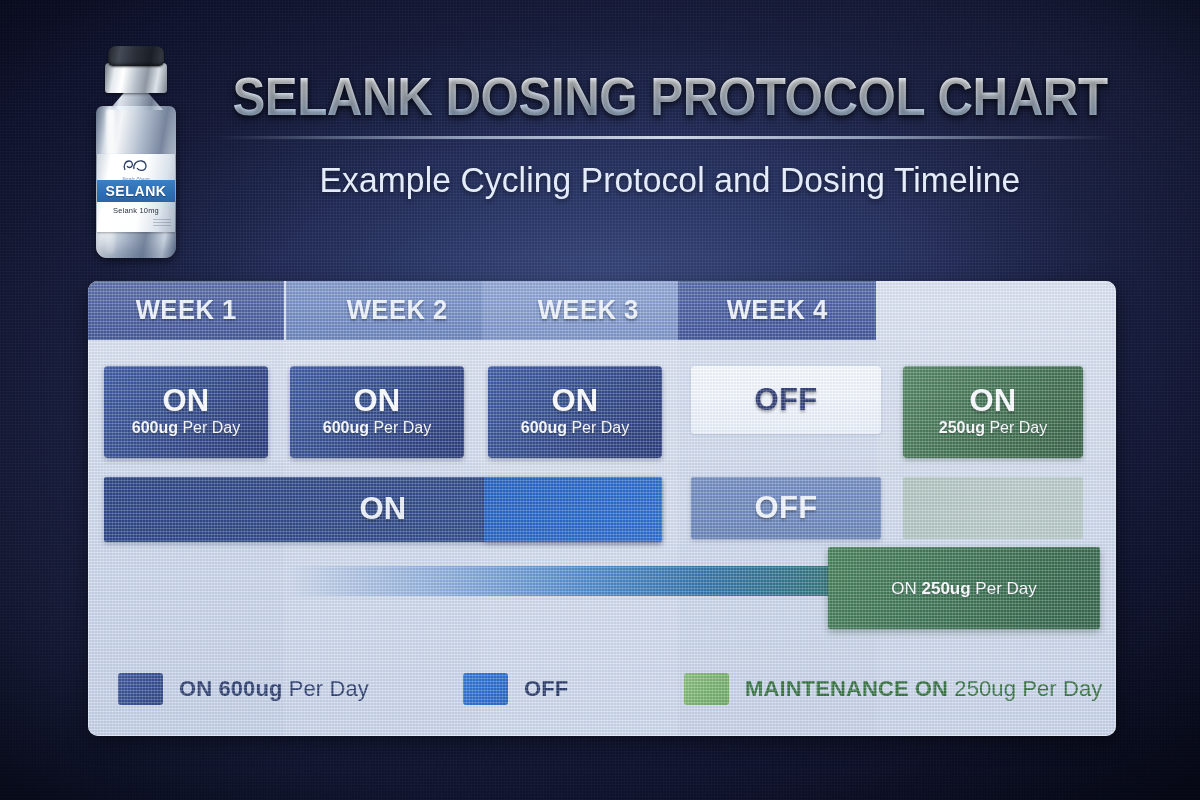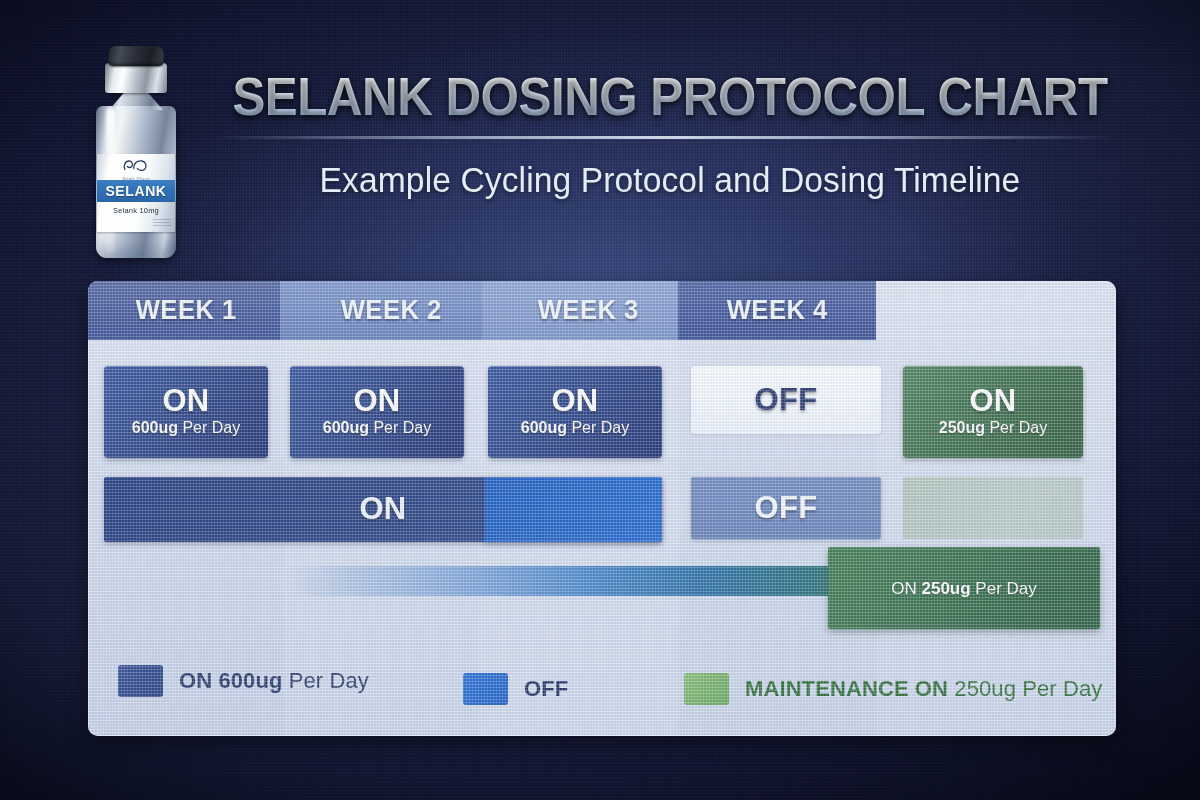--- a/index.html
+++ b/index.html
@@ -284,21 +284,21 @@
   <div class="col-tint" style="left:0;width:196px;background:rgba(255,255,255,0.00);"></div>
   <div class="col-tint" style="left:196px;width:196px;background:rgba(255,255,255,0.10);"></div>
   <div class="col-tint" style="left:392px;width:198px;background:rgba(255,255,255,0.17);"></div>
   <div class="col-tint" style="left:590px;width:198px;background:rgba(255,255,255,0.07);"></div>
   <div class="col-tint" style="left:788px;width:240px;background:rgba(255,255,255,0.13);"></div>
 
   <div id="hdr-row">
     <div class="hdr-cell" style="left:0;width:196px;background:linear-gradient(180deg,#55679f 0%,#45589a 55%,#3b4e90 100%);">
       <span>WEEK 1</span>
     </div>
-    <div class="hdr-cell" style="left:192px;width:222px;background:linear-gradient(180deg,#7f96c8 0%,#7089c0 55%,#657fb8 100%);">
+    <div class="hdr-cell" style="left:198px;width:222px;background:linear-gradient(180deg,#7f96c8 0%,#7089c0 55%,#657fb8 100%);">
       <span>WEEK 2</span>
     </div>
     <div class="hdr-cell" style="left:394px;width:212px;background:linear-gradient(180deg,#90a5d2 0%,#8299cb 55%,#7890c4 100%);">
       <span>WEEK 3</span>
     </div>
     <div class="hdr-cell" style="left:590px;width:198px;background:linear-gradient(180deg,#4e63a0 0%,#42569a 55%,#394d92 100%);">
       <span>WEEK 4</span>
     </div>
   </div>
 
@@ -348,21 +348,21 @@
   <div id="flow-bar"></div>
 
   <div class="cell c-maint" style="left:740px;top:266px;width:272px;height:82px;border-radius:2px;">
     <div class="small">
       <span>ON </span><b>250ug</b><span> Per Day</span>
     </div>
   </div>
 
   <div id="legend">
 
-    <div class="lg-item" style="left:30px;top:4px;">
+    <div class="lg-item" style="left:30px;top:12px;">
       <div class="lg-sw" style="background:linear-gradient(135deg,#364f92 0%,#2c4488 55%,#273c7e 100%);"></div>
       <div class="lg-txt" style="color:#253566;">
         <b>ON 600ug</b><span> Per Day</span>
       </div>
     </div>
 
     <div class="lg-item" style="left:375px;top:12px;">
       <div class="lg-sw" style="background:linear-gradient(135deg,#2a6fd2 0%,#2266cb 55%,#1e5dc0 100%);"></div>
       <div class="lg-txt" style="color:#1f2f5e;">
         <b>OFF</b><span></span>

